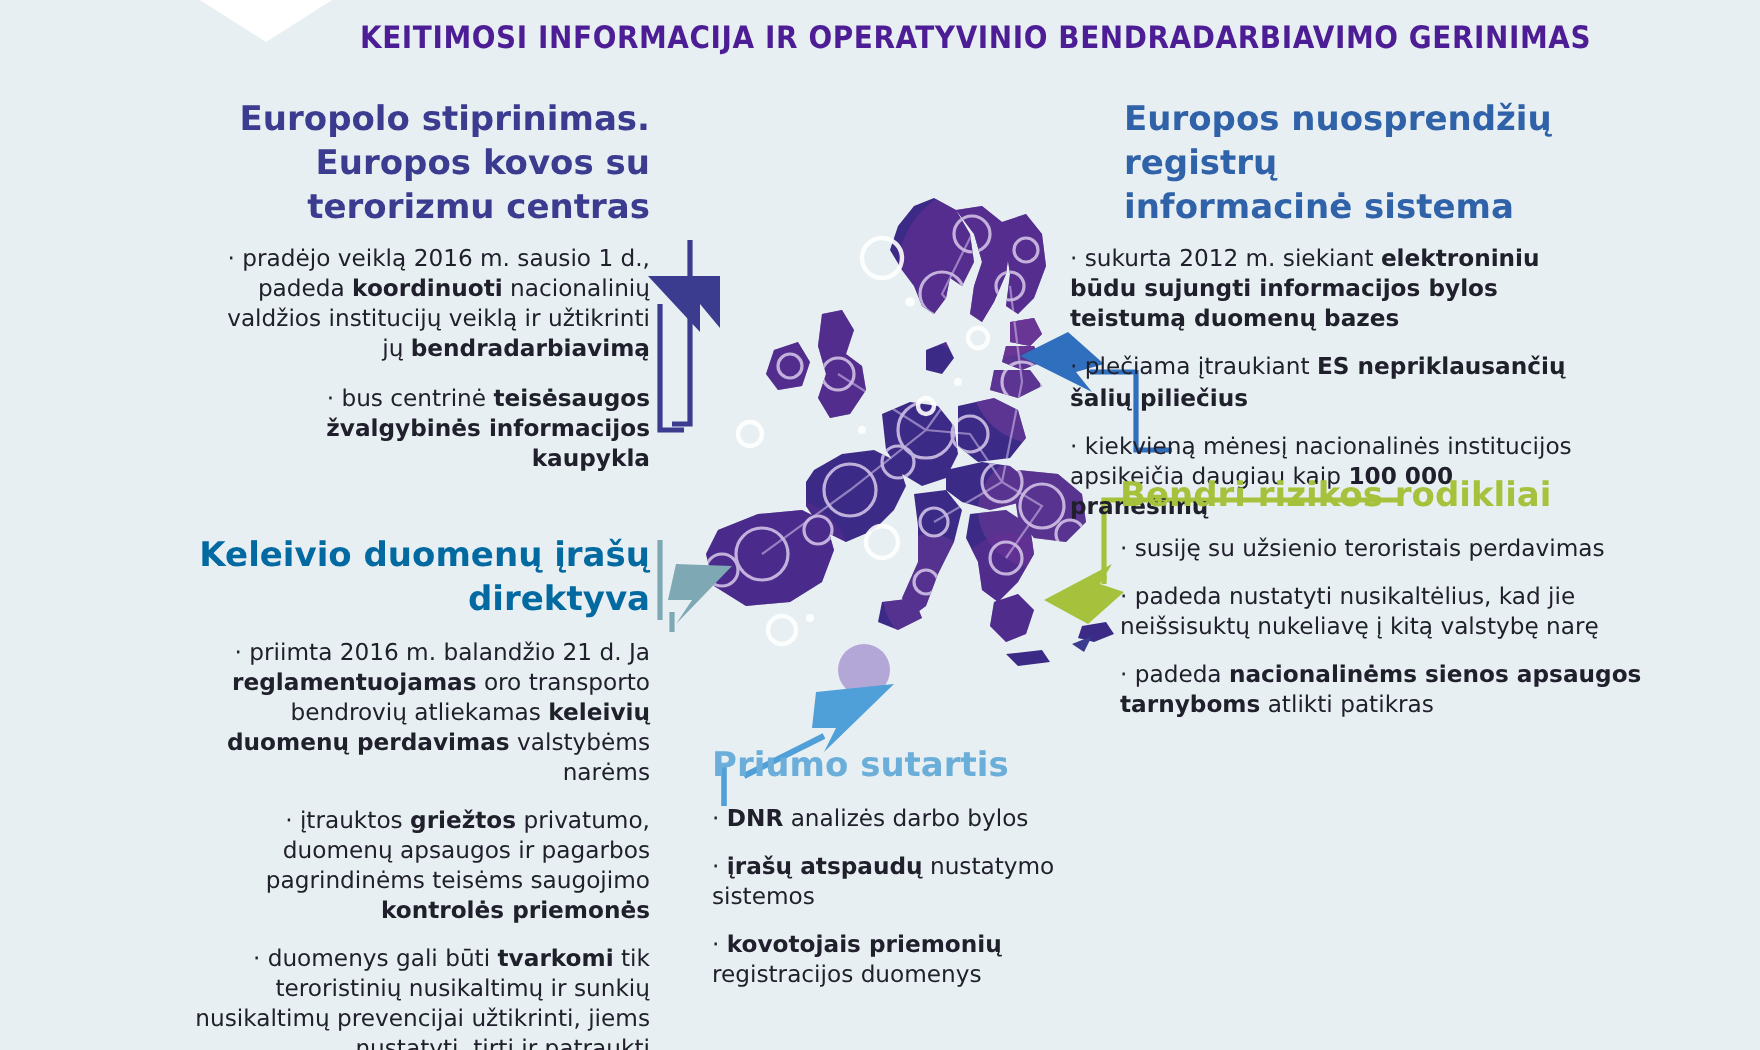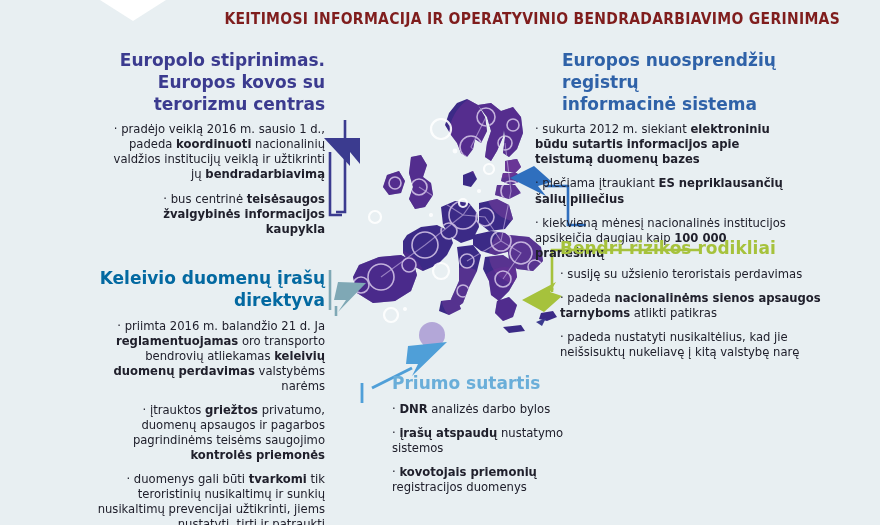--- a/index.html
+++ b/index.html
@@ -17,21 +17,21 @@
     width: 0; height: 0;
     border-left: 33px solid transparent;
     border-right: 33px solid transparent;
     border-top: 21px solid #ffffff;
   }
 
   
   .page-title {
     position: absolute; left: 180px; top: 10px; width: 660px;
     font-size: 15.5px; font-weight: bold; letter-spacing: .3px;
-    color: #7f1d1d; text-align: right;
+    color: #4c1d95; text-align: left;
     font-family: "DejaVu Sans Condensed", "Liberation Sans Narrow", "Liberation Sans", sans-serif;
   }
 
   
   .block { position: absolute; }
   .blk-head {
     font-size: 17px; font-weight: bold; line-height: 1.28;
   }
   .bullets { margin-top: 7px; }
   .bullet {
@@ -241,63 +241,63 @@
         · bus centrinė <b>teisėsaugos žvalgybinės informacijos kaupykla</b>
       </div>
     </div>
   </div>
 
   <div class="block align-left" style="left:535px; top:50px; width:260px;">
     <div class="blk-head c-steel" style="white-space:pre-line;margin-left:27px;">Europos nuosprendžių registrų
 informacinė sistema</div>
     <div class="bullets">
       <div class="bullet">
-        · sukurta 2012 m. siekiant <b>elektroniniu būdu sutartis informacijos apie teistumą duomenų bazes</b>
+        · sukurta 2012 m. siekiant <b>elektroniniu būdu sujungti informacijos bylos teistumą duomenų bazes</b>
       </div>
       <div class="bullet">
         · plečiama įtraukiant <b>ES nepriklausančių šalių piliečius</b>
       </div>
       <div class="bullet">
         · kiekvieną mėnesį nacionalinės institucijos apsikeičia daugiau kaip <b>100 000 pranešimų</b>
       </div>
     </div>
   </div>
 
   <div class="block align-left" style="left:560px; top:238px; width:265px;">
     <div class="blk-head c-green">Bendri rizikos rodikliai</div>
     <div class="bullets">
       <div class="bullet">
         · susiję su užsienio teroristais perdavimas
       </div>
       <div class="bullet">
+        · padeda nustatyti nusikaltėlius, kad jie neišsisuktų nukeliavę į kitą valstybę narę
+      </div>
+      <div class="bullet">
         · padeda <b>nacionalinėms sienos apsaugos tarnyboms</b> atlikti patikras
-      </div>
-      <div class="bullet">
-        · padeda nustatyti nusikaltėlius, kad jie neišsisuktų nukeliavę į kitą valstybę narę
       </div>
     </div>
   </div>
 
   <div class="block align-right" style="left:95px; top:268px; width:230px;">
     <div class="blk-head c-teal" style="white-space:pre-line;">Keleivio duomenų įrašų
 direktyva</div>
     <div class="bullets">
       <div class="bullet">
         · priimta 2016 m. balandžio 21 d. Ja <b>reglamentuojamas</b> oro transporto bendrovių atliekamas <b>keleivių duomenų perdavimas</b> valstybėms narėms
       </div>
       <div class="bullet">
         · įtrauktos <b>griežtos</b> privatumo, duomenų apsaugos ir pagarbos pagrindinėms teisėms saugojimo <b>kontrolės priemonės</b>
       </div>
       <div class="bullet">
         · duomenys gali būti <b>tvarkomi</b> tik teroristinių nusikaltimų ir sunkių nusikaltimų prevencijai užtikrinti, jiems nustatyti, tirti ir patraukti baudžiamojon atsakomybėn
       </div>
     </div>
   </div>
 
-  <div class="block align-left" style="left:392px; top:373px; width:200px;">
+  <div class="block align-left" style="left:356px; top:373px; width:200px;">
     <div class="blk-head c-lblue">Priumo sutartis</div>
     <div class="bullets">
       <div class="bullet">
         · <b>DNR</b> analizės darbo bylos
       </div>
       <div class="bullet">
         · <b>įrašų atspaudų</b> nustatymo sistemos
       </div>
       <div class="bullet">
         · <b>kovotojais priemonių</b> registracijos duomenys

